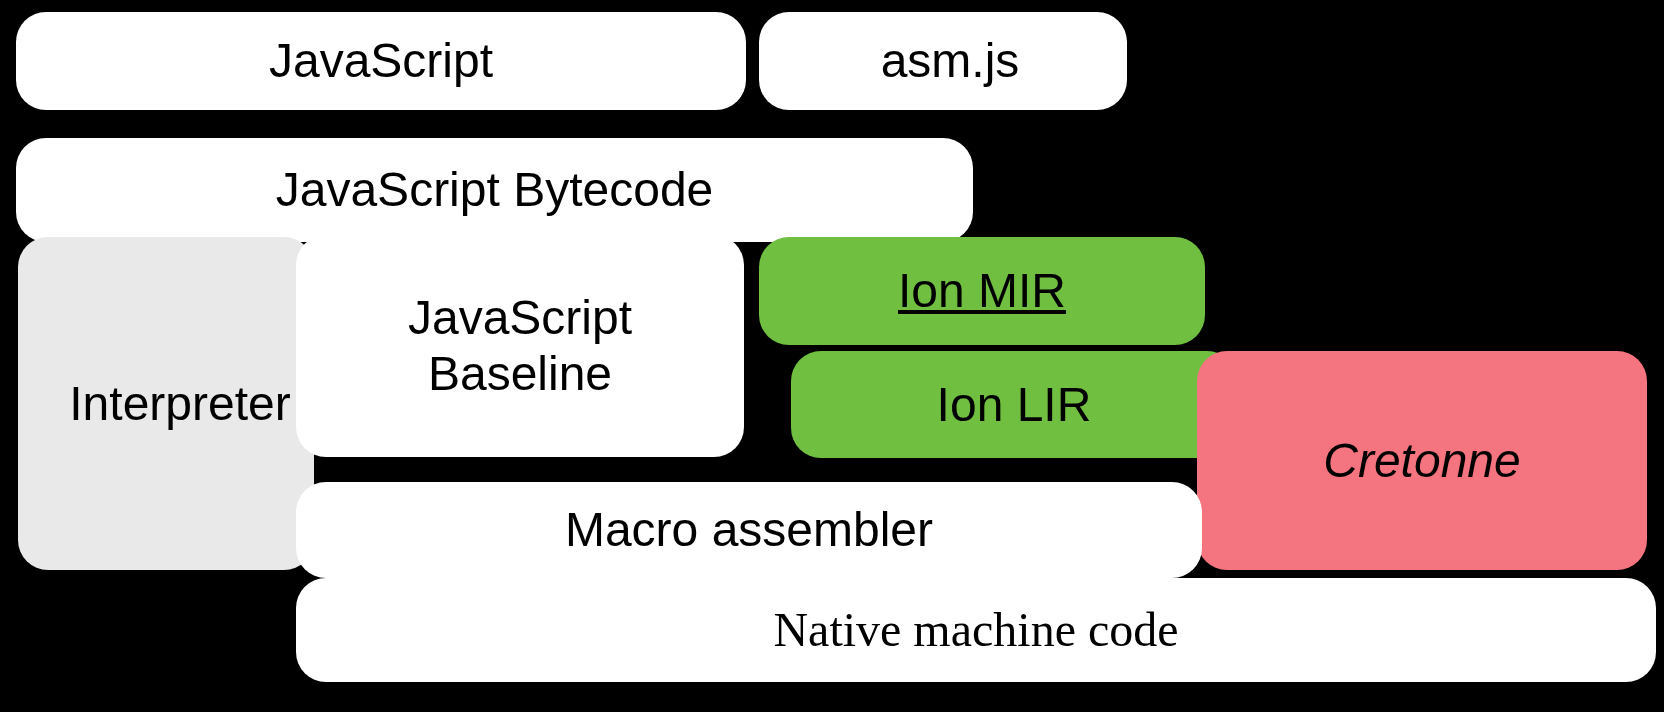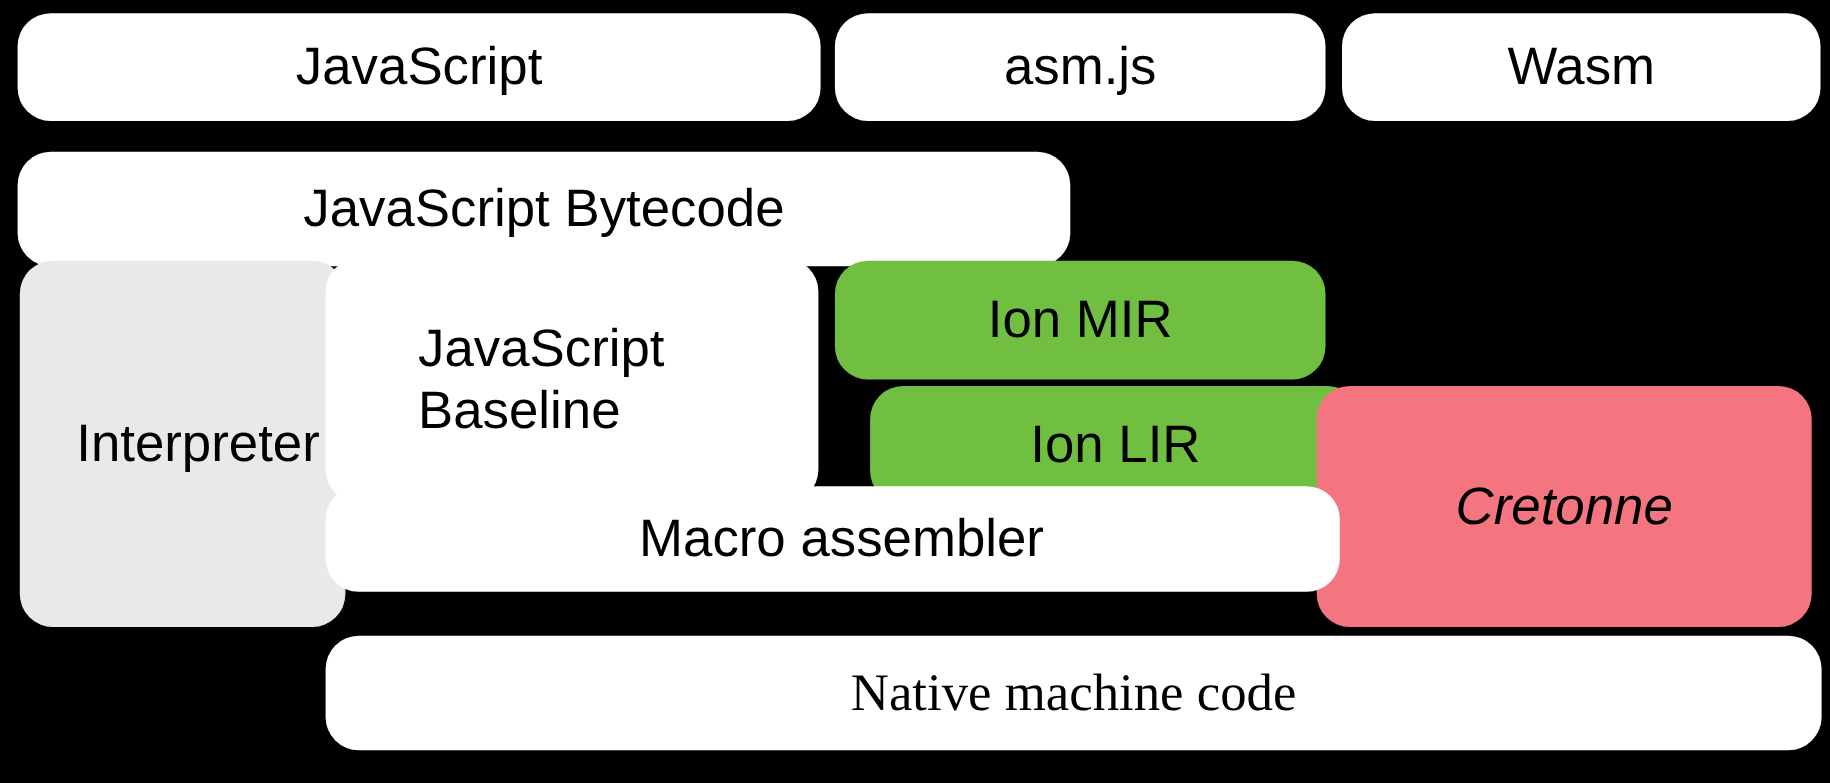--- a/index.html
+++ b/index.html
@@ -18,60 +18,58 @@
     font-family: "Liberation Sans", "DejaVu Sans", sans-serif;
     color: var(--text, #000);
   }
   .node {
     position: absolute;
     border-radius: 30px;
     background: var(--box-default, #fff);
     display: flex;
     align-items: center;
     justify-content: center;
+    text-align: center;
     font-size: 48px;
     line-height: 56px;
     color: var(--text, #000);
   }
   .node.gray  { background: var(--box-interpreter, #e9e9e9); }
   .node.green { background: var(--box-ion, #70bf41); }
   .node.pink  { background: var(--box-cretonne, #f4747f); font-style: italic; }
   .lbl { display: inline-block; }
   .lbl-narrow { max-width: 280px; }
 
   
   #n-javascript  { left: 16px;   top: 12px;  width: 730px;  height: 98px; }
-  #n-asmjs       { left: 759px;  top: 12px;  width: 446px;  height: 98px; }
+  #n-asmjs       { left: 759px;  top: 12px;  width: 354px;  height: 98px; padding-left: 14px; }
   #n-wasm        { left: 1220px; top: 12px;  width: 435px;  height: 98px; }
   #n-bytecode    { left: 16px;   top: 122px; width: 957px;  height: 104px; margin-top: 16px; }
   #n-baldrmonkey { left: 986px;  top: 122px; width: 450px;  height: 104px; }
   #n-interpreter { left: 18px;   top: 237px; width: 268px;  height: 333px; padding-left: 28px; }
   #n-baseline    { left: 296px;  top: 235px; width: 448px;  height: 222px; }
-  #n-ion-mir     { left: 759px;  top: 237px; width: 446px;  height: 108px; }
+  #n-ion-mir     { left: 759px;  top: 237px; width: 446px;  height: 108px; text-decoration: underline; }
   #n-ion-lir     { left: 791px;  top: 351px; width: 446px;  height: 107px; }
   #n-cretonne    { left: 1197px; top: 351px; width: 450px;  height: 219px; }
-  #n-macro       { left: 296px;  top: 442px; width: 906px;  height: 96px; padding-left: 16px; }
+  #n-macro       { left: 296px;  top: 482px; width: 906px;  height: 96px; }
   #n-native      { left: 296px;  top: 578px; width: 1360px; height: 104px; font-family: Liberation Serif, serif; }
 </style>
 </head>
 <body>
 
 <div class="canvas">
 
   <div class="node" id="n-javascript">
     <span class="lbl">JavaScript</span>
   </div>
 
   <div class="node" id="n-asmjs">
     <span class="lbl">asm.js</span>
   </div>
 
-  <div class="node" id="n-wasm">
-    <span class="lbl">Wasm</span>
-  </div>
 
   <div class="node" id="n-bytecode">
     <span class="lbl">JavaScript Bytecode</span>
   </div>
 
 
   <div class="node gray" id="n-interpreter">
     <span class="lbl">Interpreter</span>
   </div>
 

